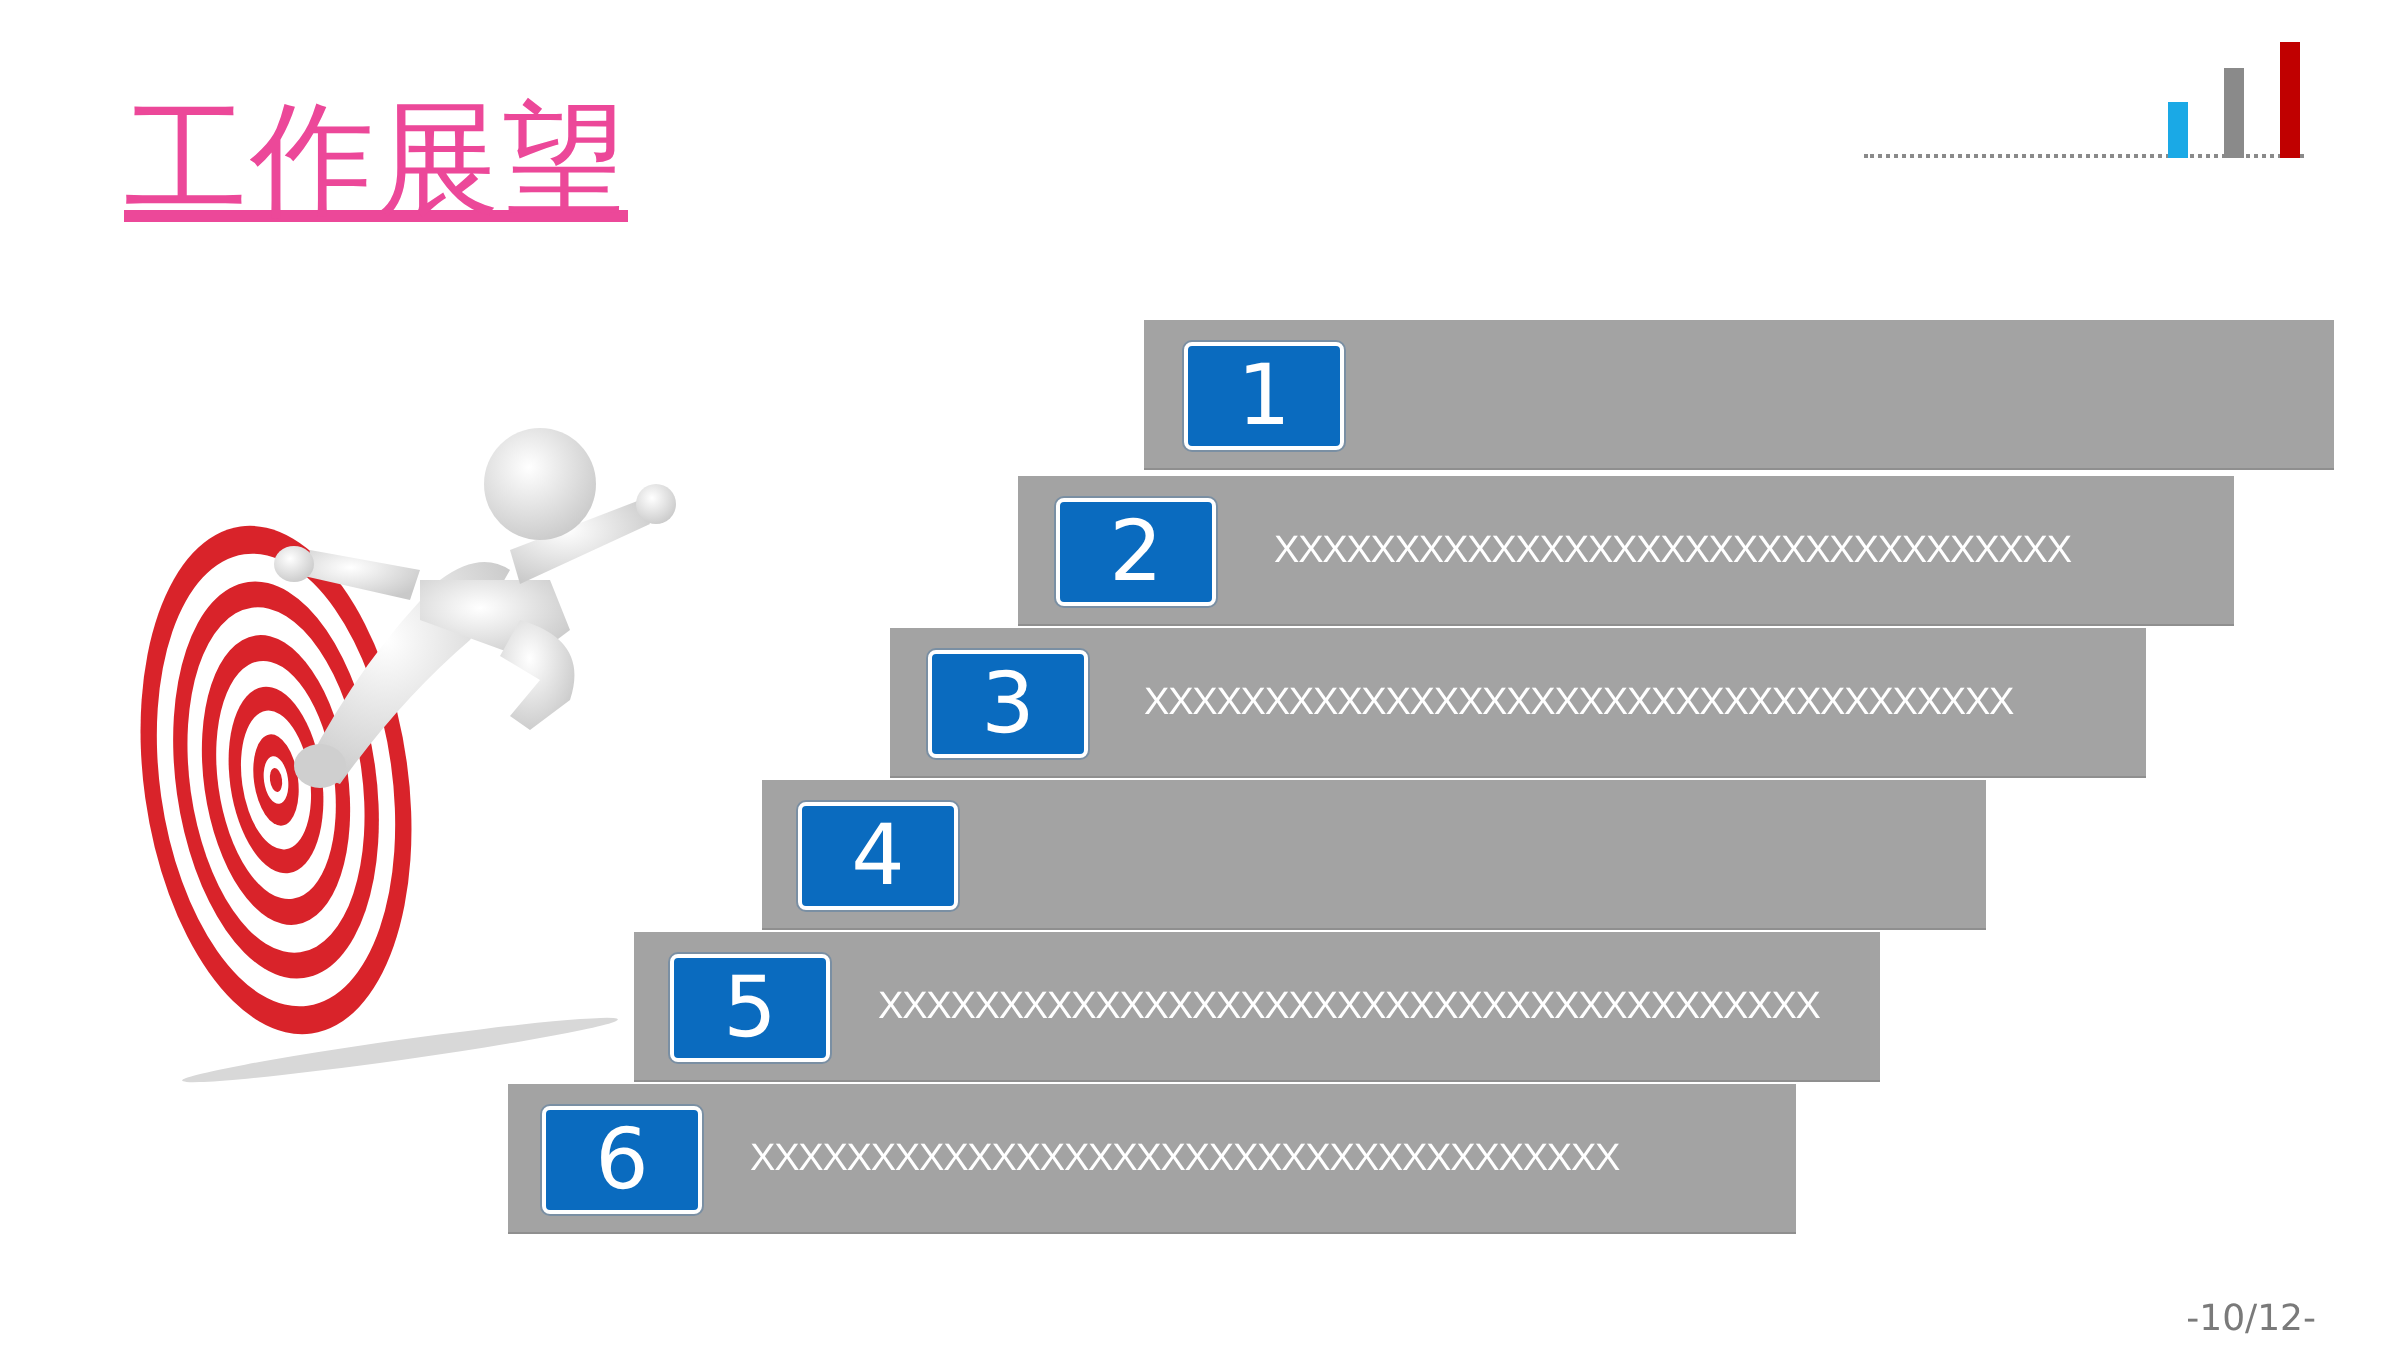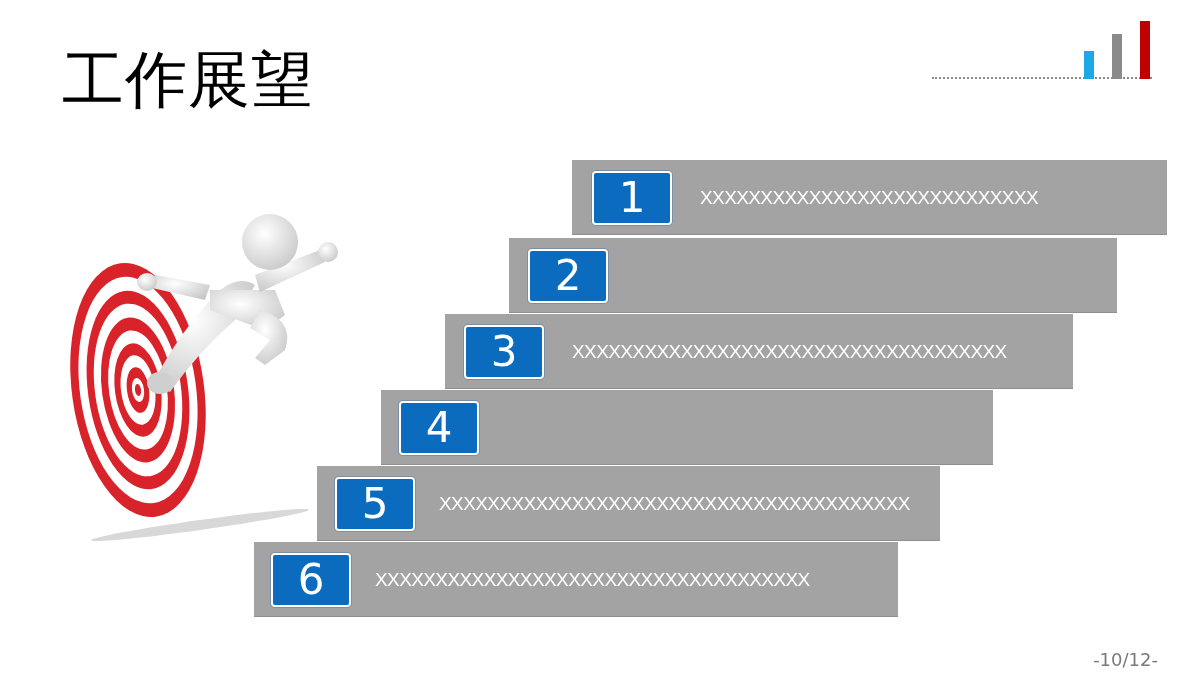--- a/index.html
+++ b/index.html
@@ -3,22 +3,23 @@
   <meta charset="utf-8">
   <style>
     html, body { margin: 0; padding: 0; }
     body {
       width: 1200px; height: 676px; position: relative; overflow: hidden;
       background: #ffffff;
       font-family: "DejaVu Sans", "Liberation Sans", sans-serif;
     }
     .title {
       position: absolute; left: 62px; top: 40px;
-      font-size: 62px; color: #000000; letter-spacing: 1px; line-height: 80px;
+      font-size: 62px; color: #ec4899; letter-spacing: 1px; line-height: 80px;
       font-weight: normal;
+      text-decoration: underline;
     }
     .deco { position: absolute; left: 932px; top: 18px; width: 222px; height: 66px; }
     .deco .dots {
       position: absolute; left: 0; right: 2px; bottom: 5px;
       border-bottom: 2px dotted #8a8a8a;
     }
     .deco .bar { position: absolute; bottom: 5px; width: 10px; }
     .steps .row {
       position: absolute; height: 74px; background: #a3a3a3;
       border-bottom: 1px solid #8f8f8f;
@@ -81,24 +82,24 @@
   <ellipse cx="87" cy="82" rx="10" ry="9" fill="url(#body)"></ellipse>
   <path d="M195 75 L260 50 L265 62 L200 92 Z" fill="url(#body)"></path>
   <ellipse cx="268" cy="52" rx="10" ry="10" fill="url(#body)"></ellipse>
   <circle cx="210" cy="42" r="28" fill="url(#body)"></circle>
   <ellipse cx="100" cy="183" rx="13" ry="11" fill="#cfcfcf"></ellipse>
 </svg>
 
 <div class="steps">
   <div class="row" style="left:572px;top:160px;width:595px;">
     <div class="num" style="left:20px;">1</div>
-    <div class="txt" style="left:128px;">XXXXXXXXXXXXXXXXXXXXXXXXXXXX</div>
   </div>
   <div class="row" style="left:509px;top:238px;width:608px;">
     <div class="num" style="left:19px;">2</div>
+    <div class="txt" style="left:128px;">XXXXXXXXXXXXXXXXXXXXXXXXXXXXXXXXX</div>
   </div>
   <div class="row" style="left:445px;top:314px;width:628px;">
     <div class="num" style="left:19px;">3</div>
     <div class="txt" style="left:127px;">XXXXXXXXXXXXXXXXXXXXXXXXXXXXXXXXXXXX</div>
   </div>
   <div class="row" style="left:381px;top:390px;width:612px;">
     <div class="num" style="left:18px;">4</div>
   </div>
   <div class="row" style="left:317px;top:466px;width:623px;">
     <div class="num" style="left:18px;">5</div>

